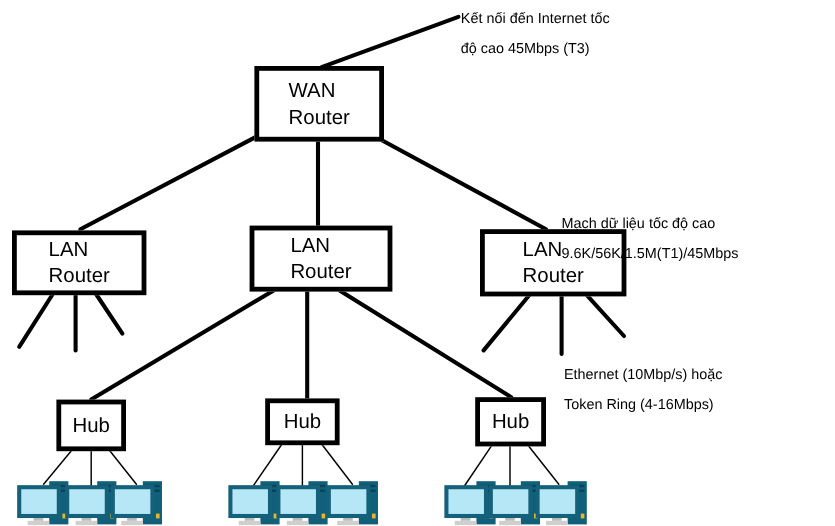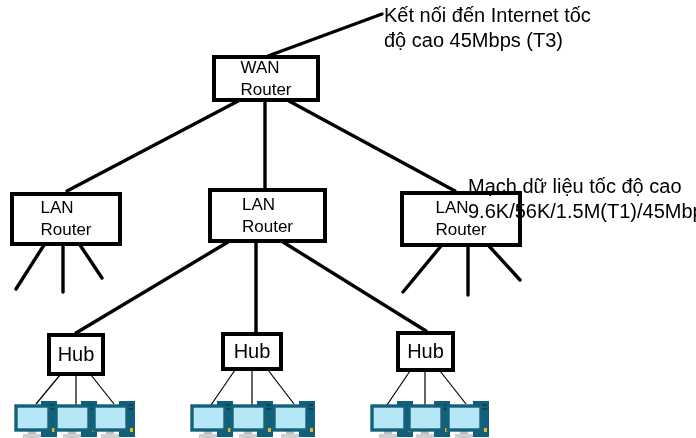--- a/index.html
+++ b/index.html
@@ -18,24 +18,24 @@
     background:#fff;
     display:flex;align-items:center;justify-content:center;
     box-sizing:border-box;
   }
   .node .lbl{
     white-space:pre-line;
     text-align:left;
     font-size:17px;
     line-height:22px;
   }
-  .hub .lbl{text-align:center;font-size:20px;line-height:17px;}
+  .hub .lbl{text-align:center;font-size:17px;line-height:17px;}
   .annot{
     position:absolute;
-    font-size:20px;
+    font-size:12px;
     line-height:25px;
     white-space:pre-line;
   }
   .computer{position:absolute;width:48px;height:40px;}
   .watermark{
     position:absolute;
     left:448px;top:386px;
     width:248px;height:52px;
   }
   .wm-text{
@@ -83,21 +83,21 @@
       <line x1="235" y1="370" x2="211" y2="405"></line>
       <line x1="252" y1="370" x2="252" y2="408"></line>
       <line x1="268" y1="370" x2="294" y2="404"></line>
 
       <line x1="410" y1="371" x2="387" y2="405"></line>
       <line x1="425" y1="371" x2="425" y2="408"></line>
       <line x1="440" y1="371" x2="466" y2="404"></line>
     </g>
   </svg>
 
-  <div class="node" style="left:212px;top:55px;width:108px;height:47px;">
+  <div class="node" style="left:212px;top:55px;width:108px;height:63px;">
     <div class="lbl">WAN
 Router</div>
   </div>
 
   <div class="node" style="left:10px;top:192px;width:112px;height:54px;">
     <div class="lbl">LAN
 Router</div>
   </div>
 
   <div class="node" style="left:208px;top:188px;width:119px;height:55px;">
@@ -119,20 +119,22 @@
   </div>
 
   <div class="node hub" style="left:396px;top:331px;width:59px;height:41px;">
     <div class="lbl">Hub</div>
   </div>
 
   <div class="annot" style="left:384px;top:3px;">Kết nối đến Internet tốc
 độ cao 45Mbps (T3)</div>
   <div class="annot" style="left:468px;top:130px;margin-top:44px;">Mạch dữ liệu tốc độ cao
 9.6K/56K/1.5M(T1)/45Mbps</div>
+  <div class="annot" style="left:470px;top:300px;">Ethernet (10Mbp/s) hoặc
+Token Ring (4-16Mbps)</div>
 
   <div id="computers">
       <div class="computer" style="left: 14px; top: 400px;"><svg width="48" height="40" viewBox="0 0 48 40">
           <rect x="27" y="1" width="16" height="36" fill="#11607b"></rect>
           <rect x="29" y="4" width="12" height="2" fill="#0a4257"></rect>
           <rect x="29" y="8" width="12" height="2" fill="#0a4257"></rect>
           <rect x="38" y="28" width="3" height="4" fill="#e8b627"></rect>
           <rect x="14" y="29" width="8" height="5" fill="#bcbcbc"></rect>
           <rect x="9" y="34" width="18" height="4" fill="#cfcfcf"></rect>
           <rect x="2" y="6" width="33" height="24" fill="#b5e7f7" stroke="#15617a" stroke-width="3.4"></rect>

